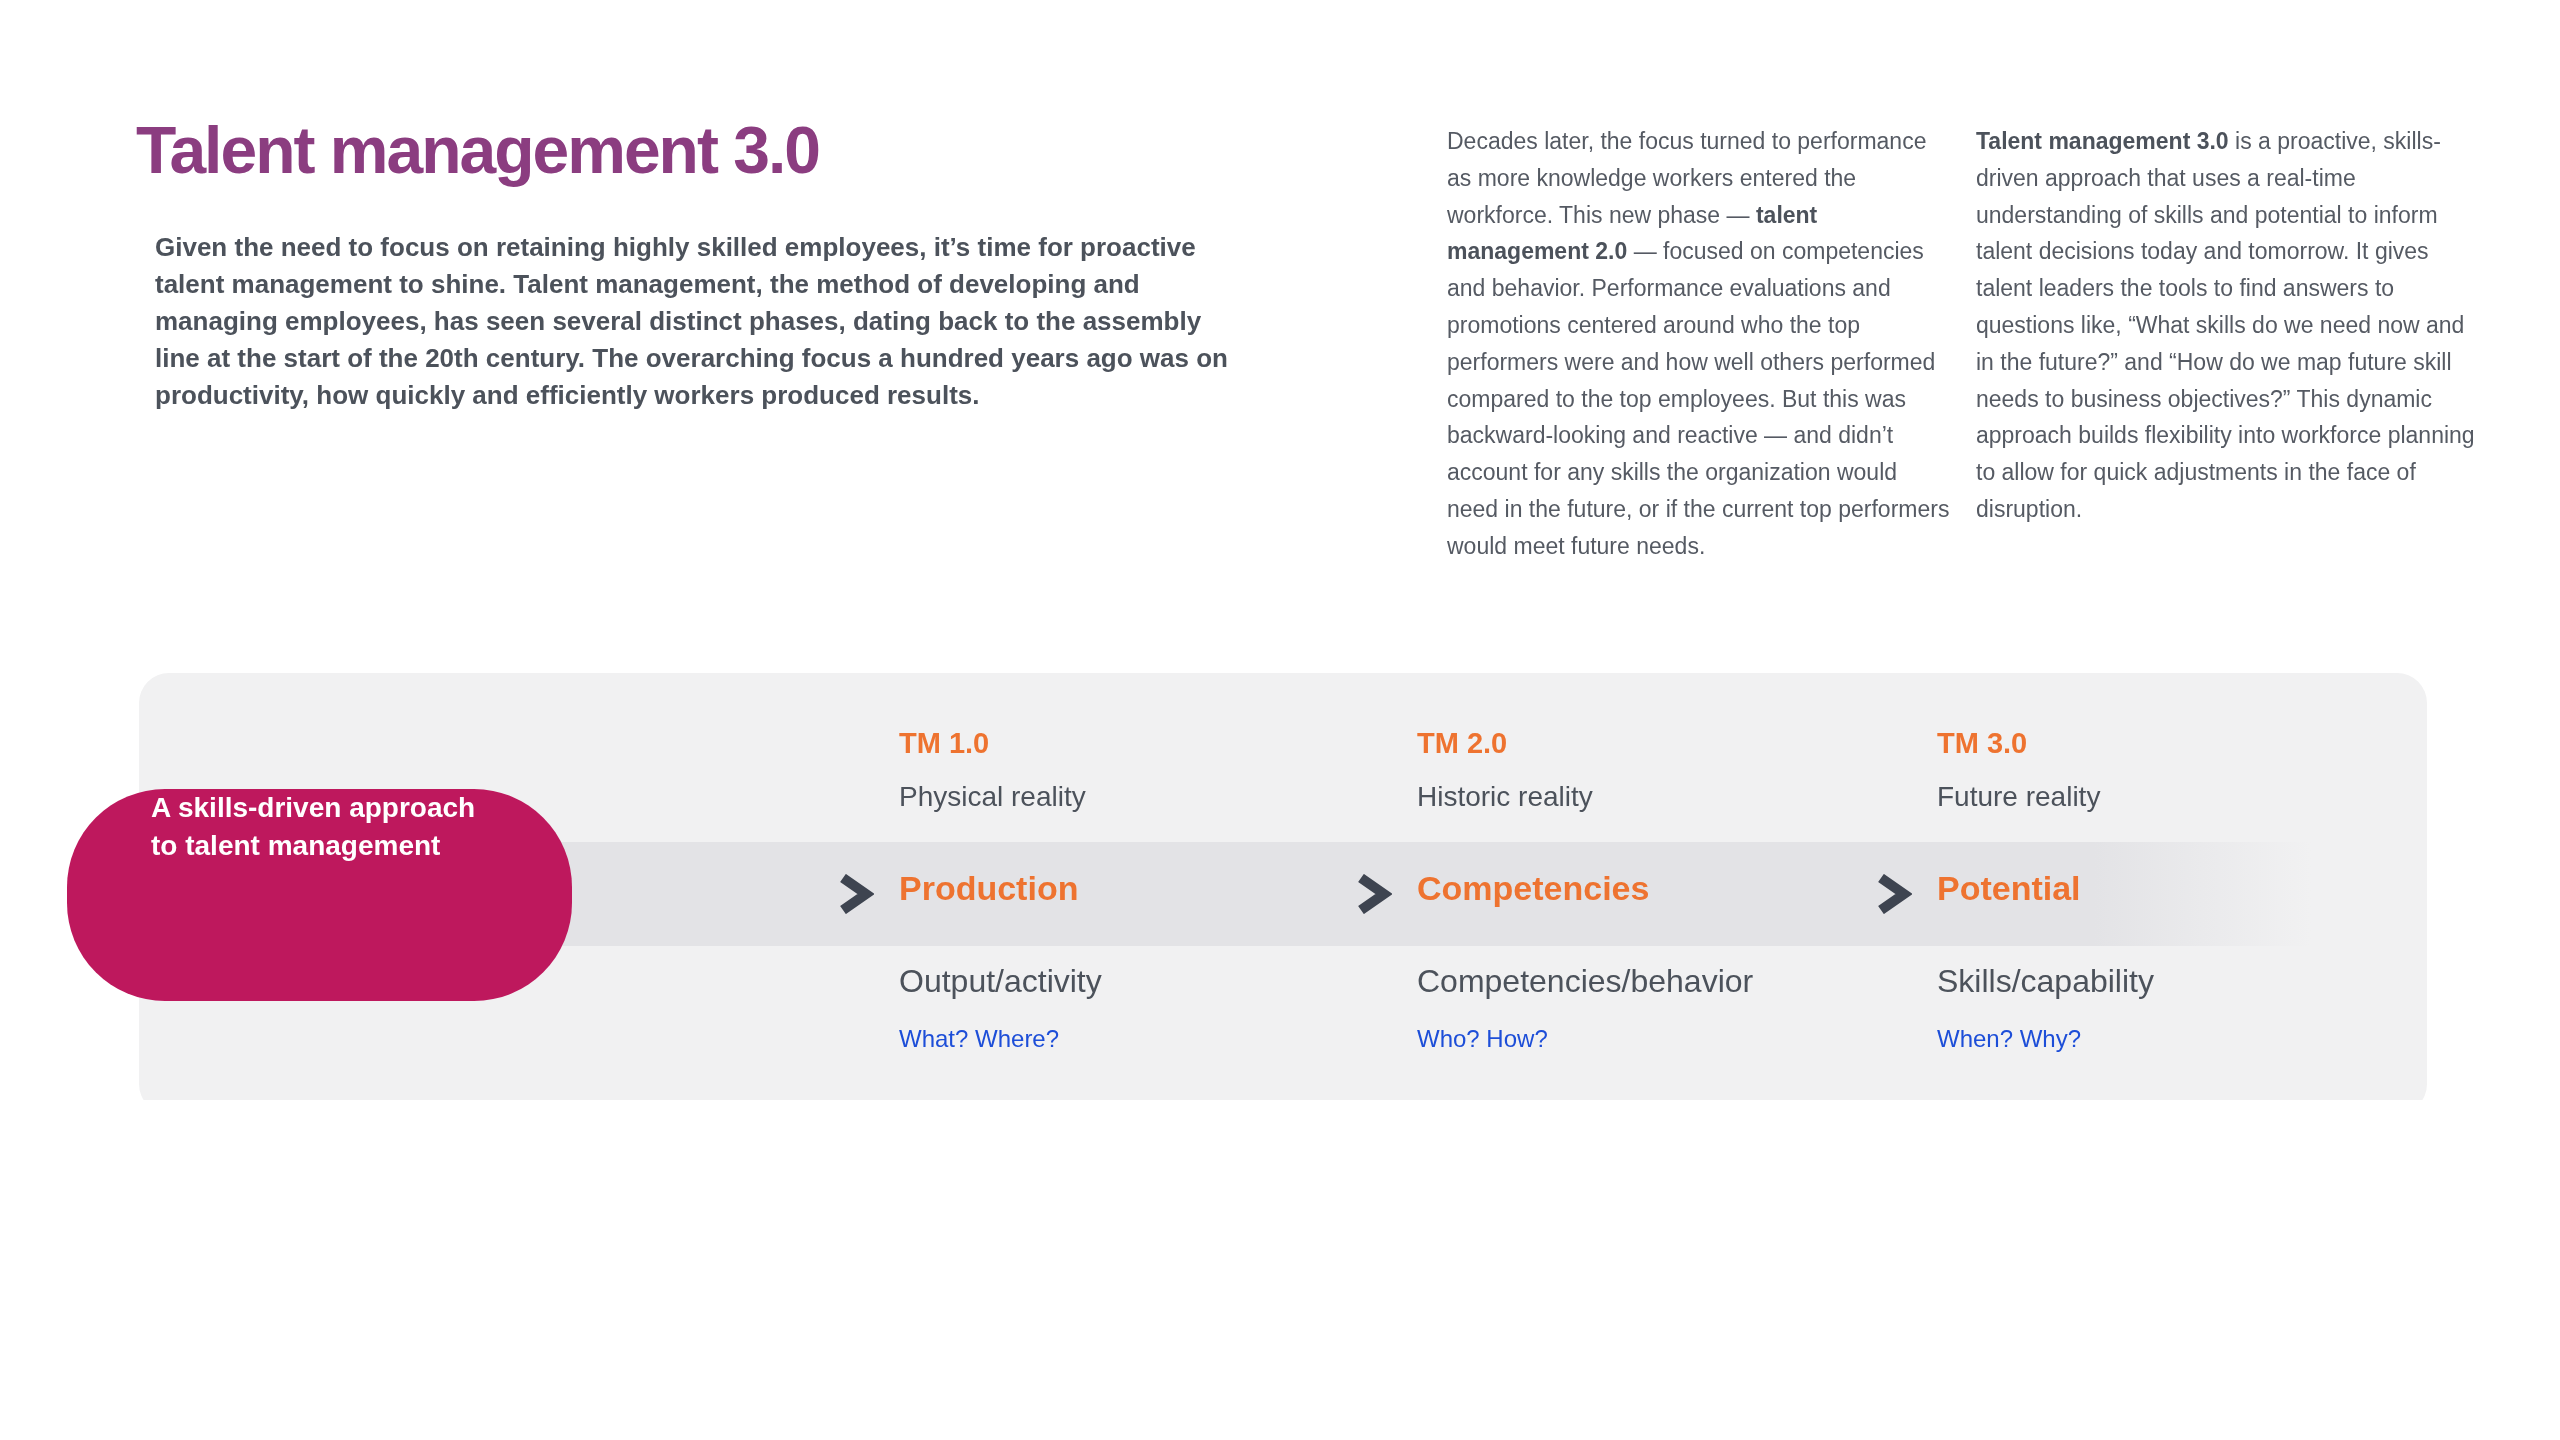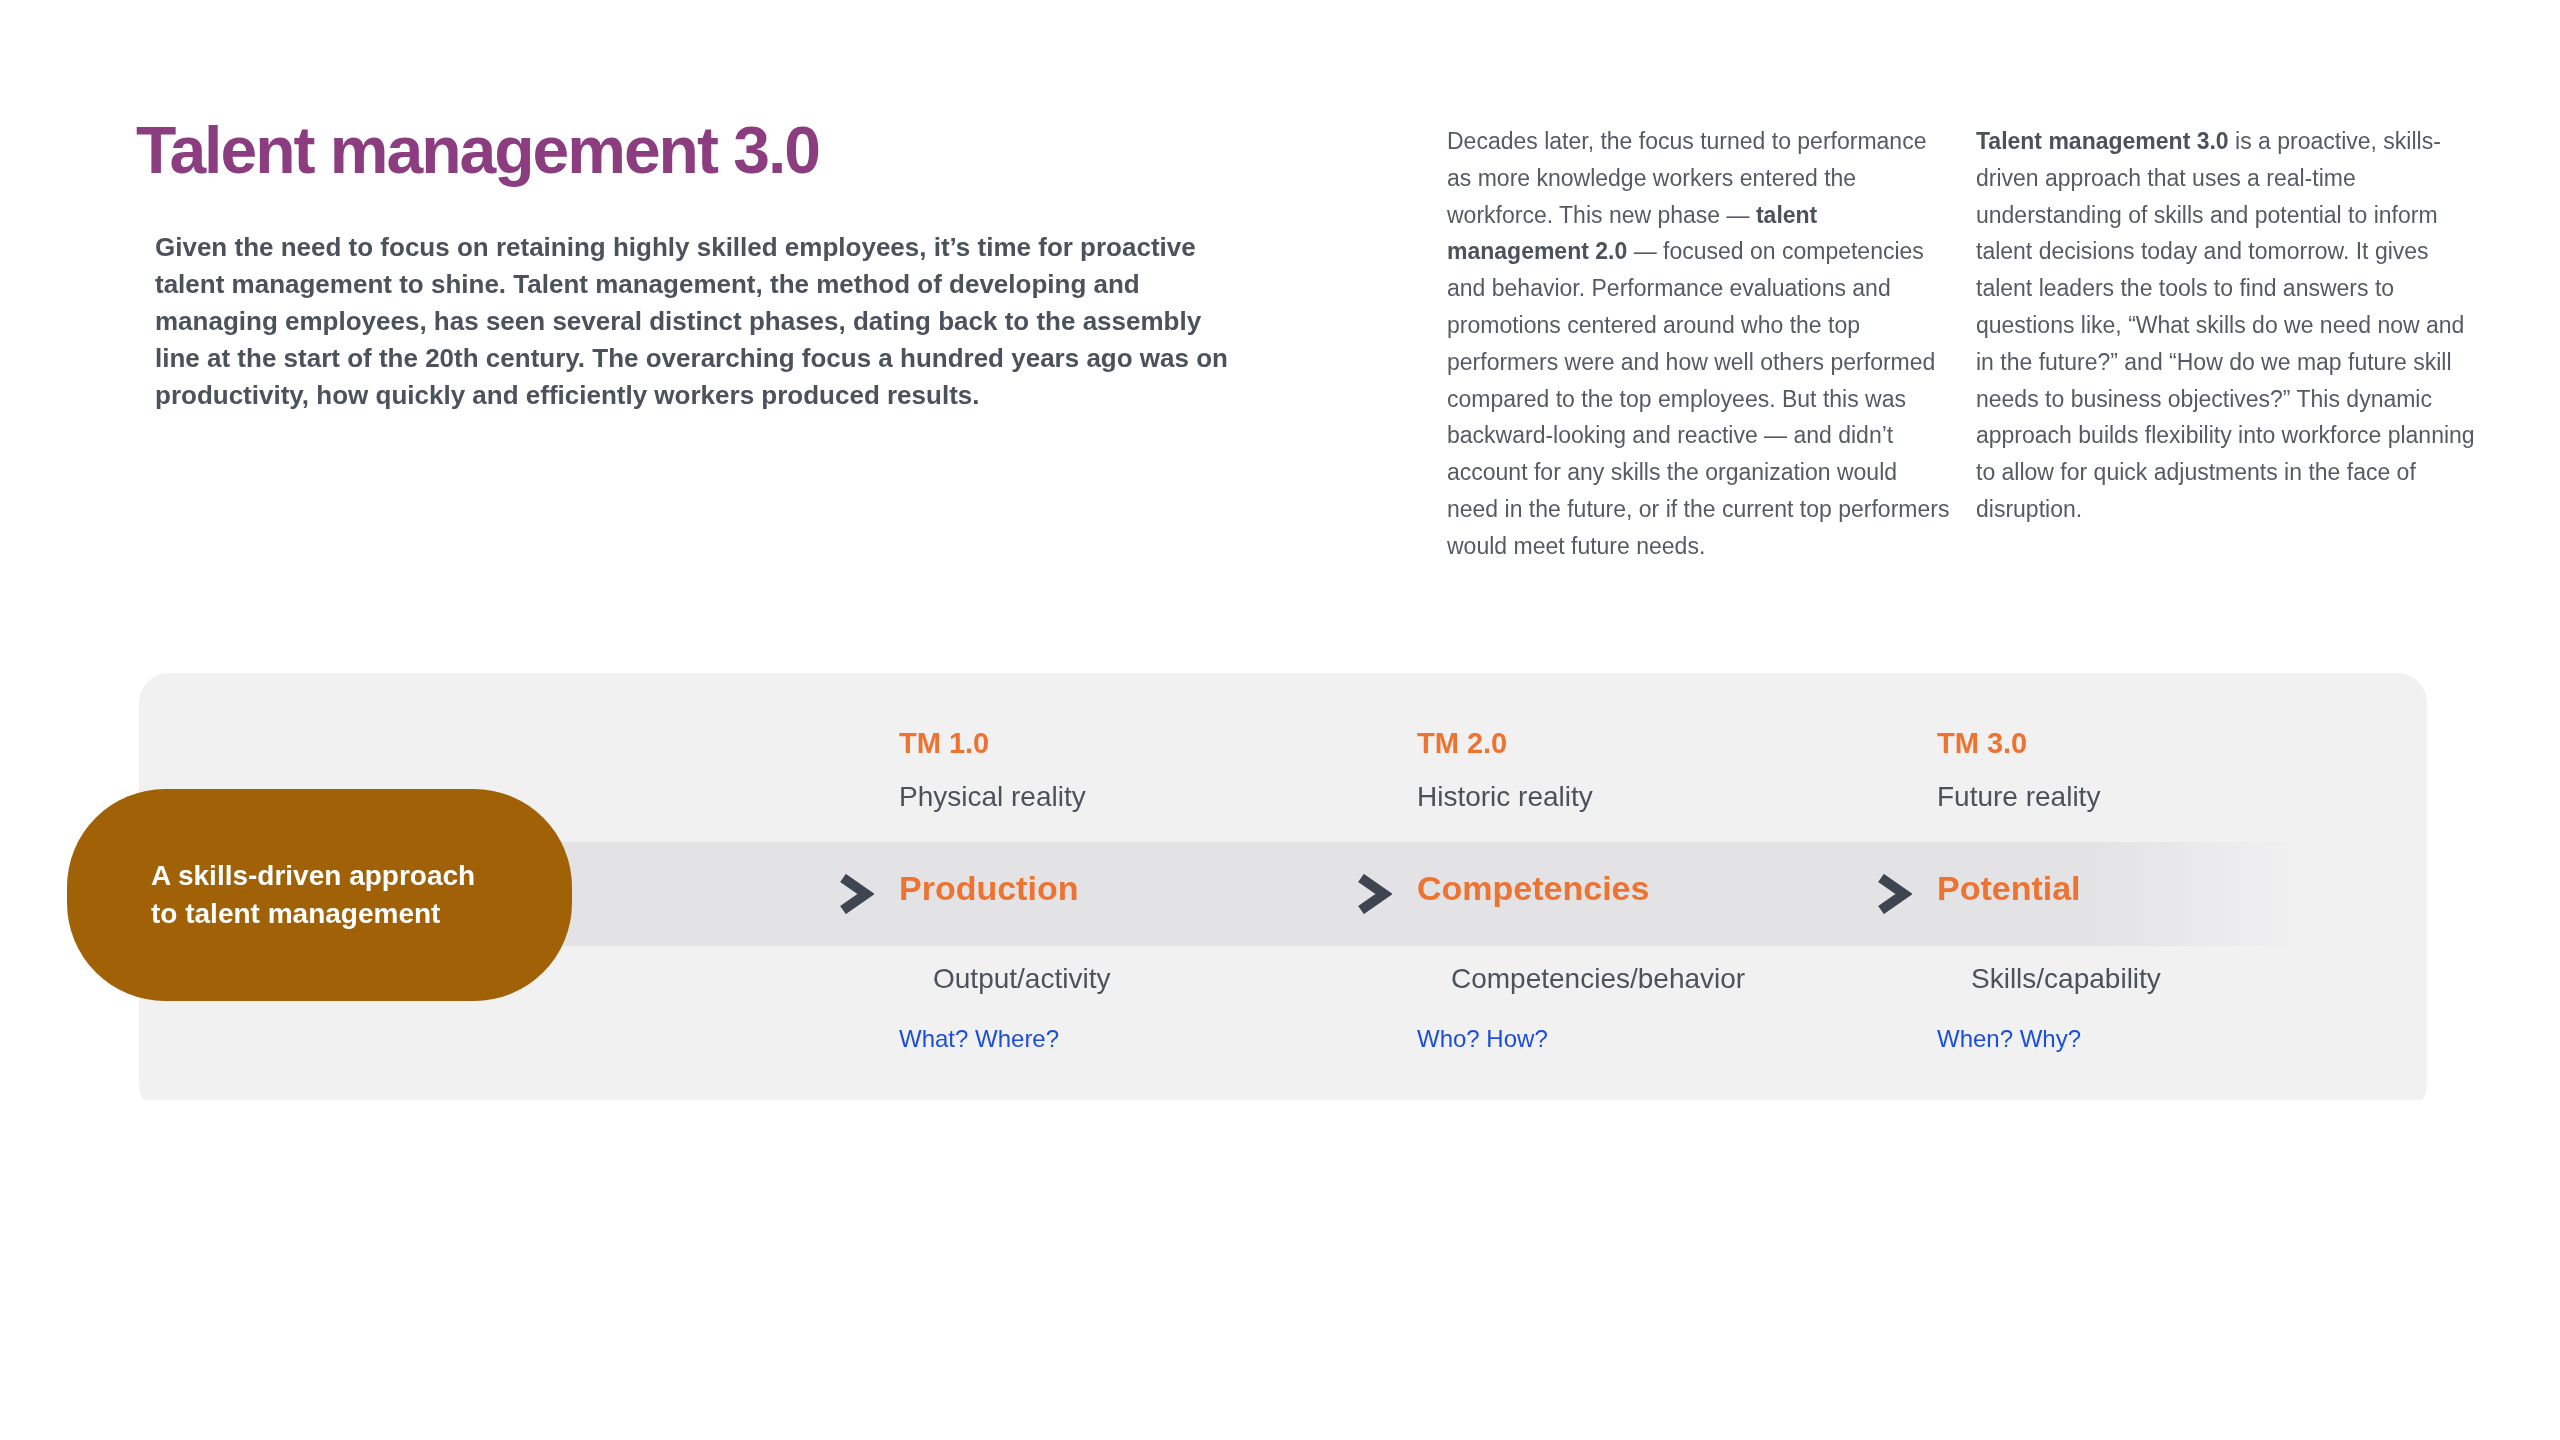--- a/index.html
+++ b/index.html
@@ -35,34 +35,34 @@
     background:#f1f1f2;border-radius:30px;
   }
   .band{
     position:absolute;left:139px;top:842px;
     width:2172px;height:104px;
     background:linear-gradient(90deg,#e3e3e6 0%,#e3e3e6 90%,rgba(227,227,230,0) 100%);
   }
   .pill{
     position:absolute;left:67px;top:789px;
     width:505px;height:212px;border-radius:98px;
-    background:#a16207;
-    display:flex;align-items:center;
+    background:#be185d;
+    display:flex;align-items:flex-start;
   }
   .pill-text{
     padding-left:84px;
     font-size:28px;font-weight:700;line-height:38px;
     color:#ffffff;white-space:pre-line;
   }
   .stage{position:absolute;top:673px;width:460px;}
   .stage div{position:absolute;white-space:nowrap;}
   .stage-id{top:54px;font-size:29px;font-weight:700;color:#ee7330;}
   .stage-reality{top:108px;font-size:28px;color:#4c525b;}
   .stage-keyword{top:196px;font-size:34px;font-weight:700;color:#ee7330;}
-  .stage-focus{top:290px;font-size:28px;color:#4c525b;margin-left:34px;}
+  .stage-focus{top:290px;font-size:32px;color:#4c525b;}
   .stage-questions{top:352px;font-size:24px;color:#1d4ed8;}
   .stage1{left:899px;}
   .stage2{left:1417px;}
   .stage3{left:1937px;}
   .arrow{position:absolute;top:874px;width:36px;height:40px;}
   .arrow1{left:838px;}
   .arrow2{left:1356px;}
   .arrow3{left:1876px;}
   .page-number{
     position:absolute;left:137px;top:1350px;

